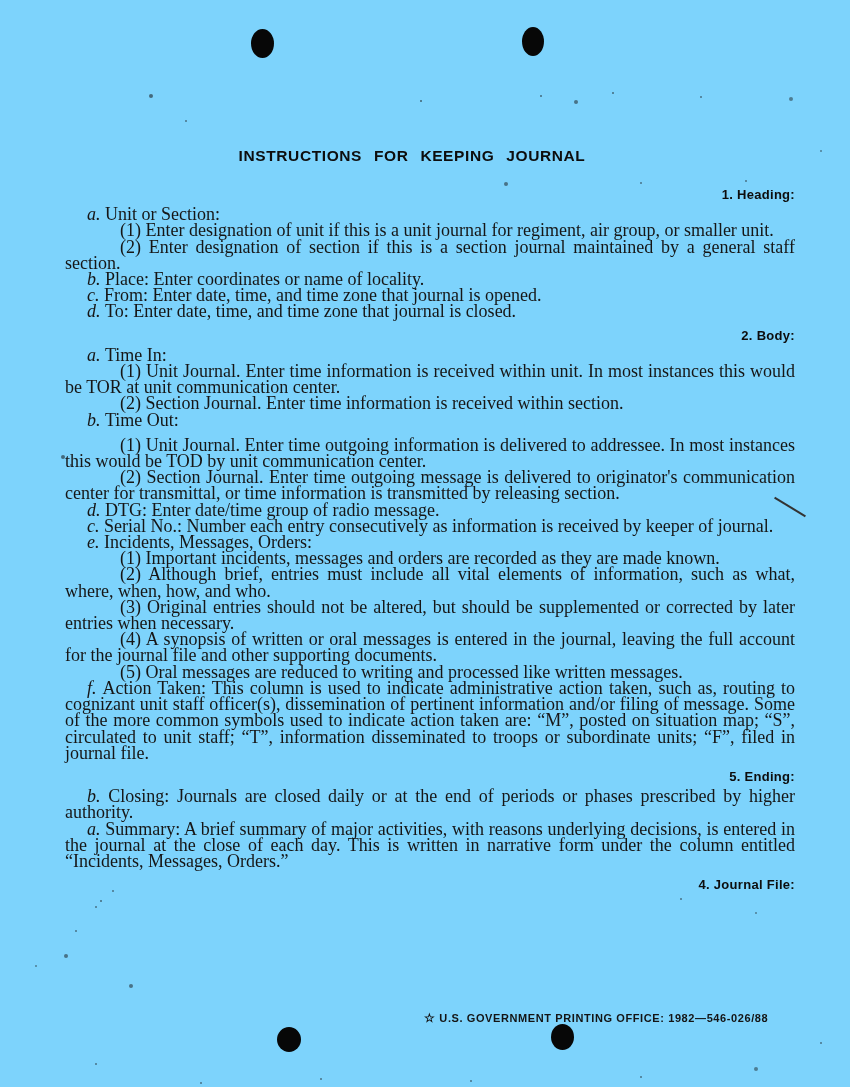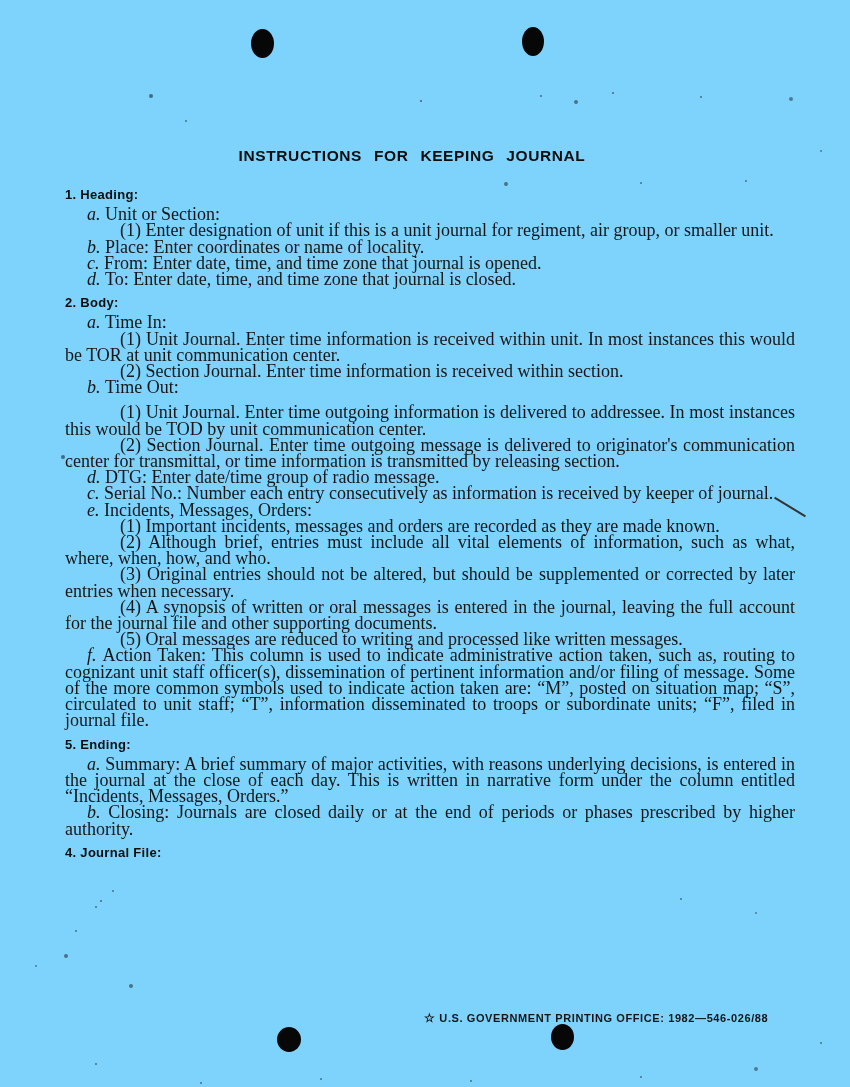--- a/index.html
+++ b/index.html
@@ -36,21 +36,21 @@
     font-size: 18px;
     line-height: 16.2px;
     text-align: justify;
   }
   p.heading {
     font-family: "Liberation Sans", sans-serif;
     font-weight: 700;
     font-size: 13px;
     letter-spacing: 0.3px;
     color: #0d0d0d;
-    text-align: left;
+    text-align: right;
     margin: 8px 0 3px 0;
   }
   p.heading:first-of-type { margin-top: 9px; }
   p.l1 { text-indent: 22px; }
   p.l2 { text-indent: 55px; }
   p.gap { margin-top: 9px; }
   .lbl.it { font-style: italic; }
   .punch {
     position: absolute;
     background: #070707;
@@ -111,42 +111,43 @@
   <div class="punch b2"></div>
   <div class="speckles"></div>
   <div class="scratch"></div>
 
   <div class="content">
     <h1 class="title">INSTRUCTIONS FOR KEEPING JOURNAL</h1>
     <div id="doc-body">
         <p class="heading">1. Heading:</p>
         <p class="l1"><span class="lbl it">a. </span>Unit or Section:</p>
         <p class="l2"><span class="lbl">(1) </span>Enter designation of unit if this is a unit journal for regiment, air group, or smaller unit.</p>
+        <p class="l2"><span class="lbl">(2) </span>Enter designation of section if this is a section journal maintained by a general staff section.</p>
         <p class="l1"><span class="lbl it">b. </span>Place: Enter coordinates or name of locality.</p>
         <p class="l1"><span class="lbl it">c. </span>From: Enter date, time, and time zone that journal is opened.</p>
         <p class="l1"><span class="lbl it">d. </span>To: Enter date, time, and time zone that journal is closed.</p>
         <p class="heading">2. Body:</p>
         <p class="l1"><span class="lbl it">a. </span>Time In:</p>
         <p class="l2"><span class="lbl">(1) </span>Unit Journal.  Enter time information is received within unit.  In most instances this would be TOR at unit communication center.</p>
         <p class="l2"><span class="lbl">(2) </span>Section Journal.  Enter time information is received within section.</p>
         <p class="l1"><span class="lbl it">b. </span>Time Out:</p>
         <p class="l2 gap"><span class="lbl">(1) </span>Unit Journal.  Enter time outgoing information is delivered to addressee.  In most instances this would be TOD by unit communication center.</p>
         <p class="l2"><span class="lbl">(2) </span>Section Journal.  Enter time outgoing message is delivered to originator's communication center for transmittal, or time information is transmitted by releasing section.</p>
         <p class="l1"><span class="lbl it">d. </span>DTG: Enter date/time group of radio message.</p>
         <p class="l1"><span class="lbl it">c. </span>Serial No.: Number each entry consecutively as information is received by keeper of journal.</p>
         <p class="l1"><span class="lbl it">e. </span>Incidents, Messages, Orders:</p>
         <p class="l2"><span class="lbl">(1) </span>Important incidents, messages and orders are recorded as they are made known.</p>
         <p class="l2"><span class="lbl">(2) </span>Although brief, entries must include all vital elements of information, such as what, where, when, how, and who.</p>
         <p class="l2"><span class="lbl">(3) </span>Original entries should not be altered, but should be supplemented or corrected by later entries when necessary.</p>
         <p class="l2"><span class="lbl">(4) </span>A synopsis of written or oral messages is entered in the journal, leaving the full account for the journal file and other supporting documents.</p>
         <p class="l2"><span class="lbl">(5) </span>Oral messages are reduced to writing and processed like written messages.</p>
         <p class="l1"><span class="lbl it">f. </span>Action Taken: This column is used to indicate administrative action taken, such as, routing to cognizant unit staff officer(s), dissemination of pertinent information and/or filing of message.  Some of the more common symbols used to indicate action taken are: “M”, posted on situation map; “S”, circulated to unit staff; “T”, information disseminated to troops or subordinate units; “F”, filed in journal file.</p>
         <p class="heading">5. Ending:</p>
+        <p class="l1"><span class="lbl it">b. </span>Closing: Journals are closed daily or at the end of periods or phases prescribed by higher authority.</p>
         <p class="l1"><span class="lbl it">a. </span>Summary: A brief summary of major activities, with reasons underlying decisions, is entered in the journal at the close of each day.  This is written in narrative form under the column entitled “Incidents, Messages, Orders.”</p>
-        <p class="l1"><span class="lbl it">b. </span>Closing: Journals are closed daily or at the end of periods or phases prescribed by higher authority.</p>
         <p class="heading">4. Journal File:</p>
       </div>
   </div>
 
   <div class="footer">
     <span class="star">☆</span><span>U.S. GOVERNMENT PRINTING OFFICE:  1982—546-026/88</span>
   </div>
 
 </div>
 

